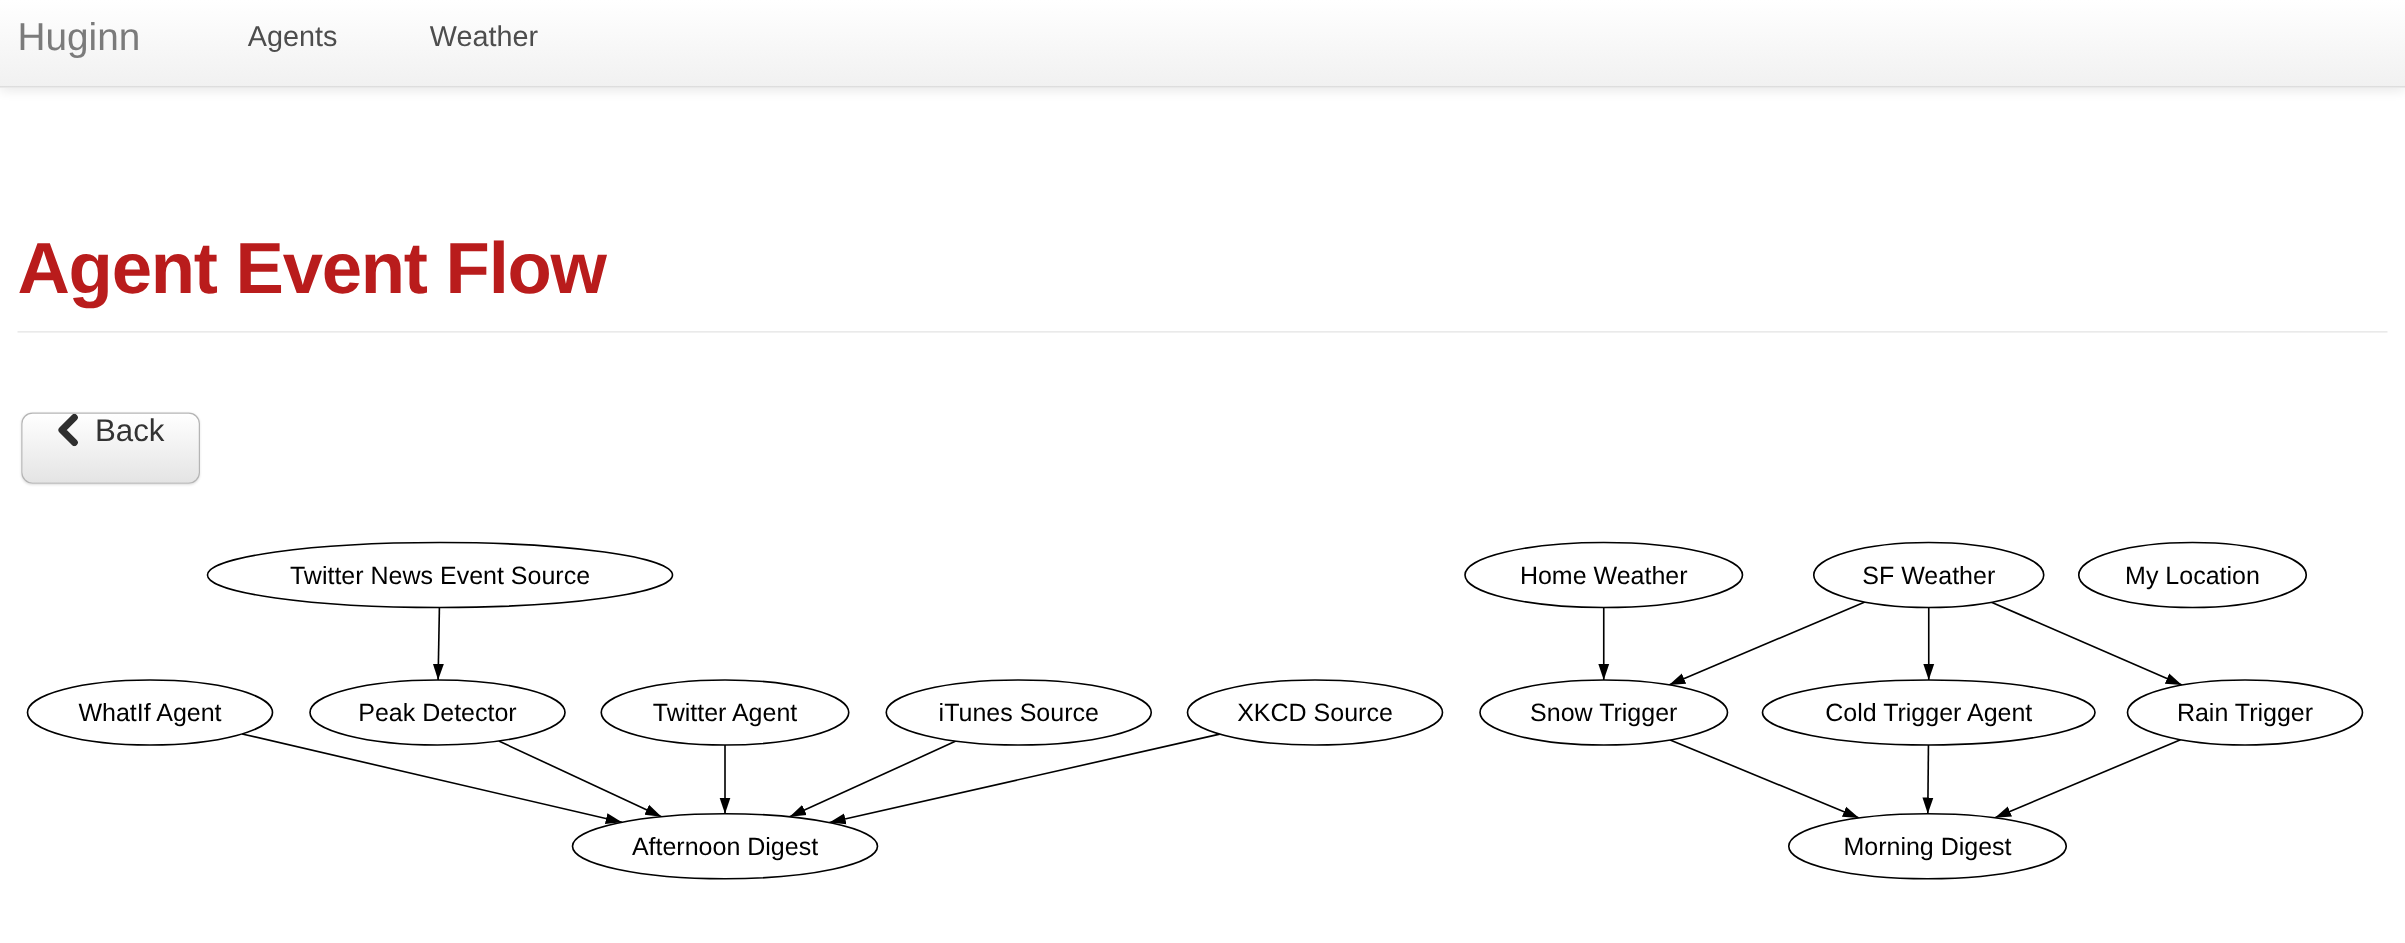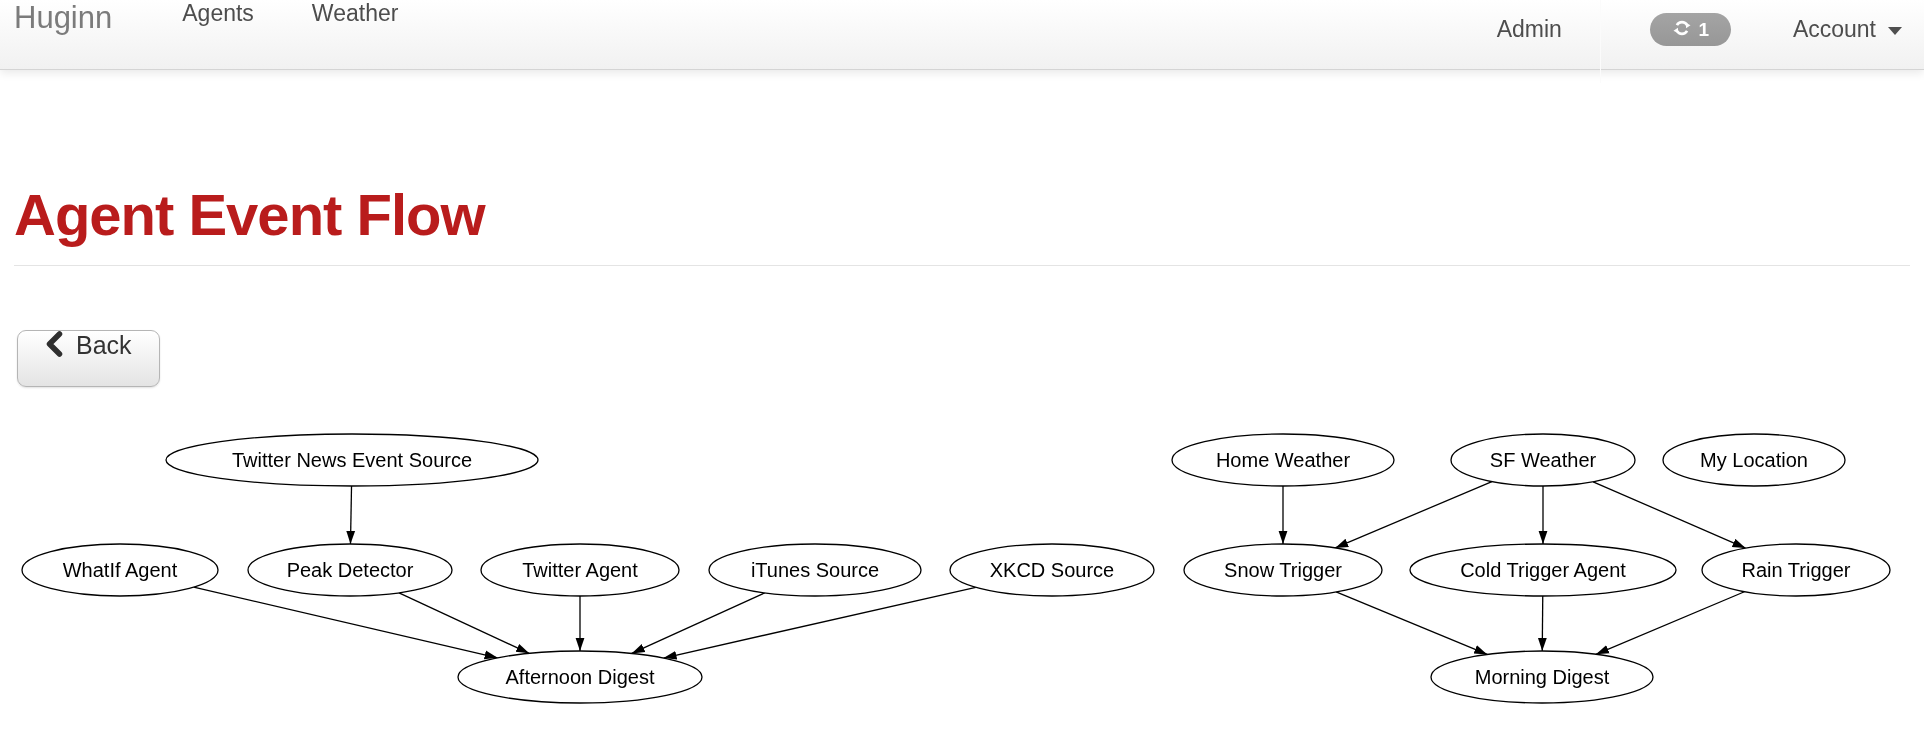--- a/index.html
+++ b/index.html
@@ -5,27 +5,27 @@
   * { box-sizing: border-box; margin: 0; padding: 0; }
   html, body { width: 1924px; height: 754px; background: #ffffff;
     font-family: "Liberation Sans", sans-serif; overflow: hidden; }
 
   
   .navbar {
     height: 70px; width: 100%;
     background: linear-gradient(#ffffff, #f1f1f1);
     border-bottom: 1px solid #d4d4d4;
     box-shadow: 0 3px 9px rgba(0,0,0,0.09);
-    display: flex; 
+    display: flex; align-items: center;
     padding: 0 22px 10px 14px;
     position: relative; z-index: 5;
   }
   .brand { font-size: 31px; color: #7b7b7b; text-decoration: none; cursor: pointer; }
   .nav-links { display: flex; margin-left: 70px; gap: 58px; }
-  .nav-link { font-size: 23px; color: #4d4d4d; text-decoration: none; cursor: pointer; }
+  .nav-link { font-size: 23px; color: #4d4d4d; text-decoration: none; cursor: pointer; margin-left: 16px; }
   .nav-spacer { flex: 1; }
   .nav-right { display: flex; align-items: center; }
   .admin-link { font-size: 23px; color: #4d4d4d; cursor: pointer; }
   .nav-divider { width: 1px; align-self: stretch; margin: -14px 0 -24px 0;
     background: #e2e2e2; border-right: 1px solid #fbfbfb; margin-left: 38px; }
   .worker-badge {
     margin-left: 49px;
     height: 33px; min-width: 81px; border-radius: 17px;
     background: linear-gradient(#a4a4a4, #979797);
     display: inline-flex; align-items: center; justify-content: center;
@@ -68,39 +68,20 @@
 
 
 
 <div class="navbar">
   <a class="brand">Huginn</a>
   <div class="nav-links">
     <a class="nav-link">Agents</a>
     <a class="nav-link">Weather</a>
   </div>
   <div class="nav-spacer"></div>
-  <div class="nav-right">
-    <a class="admin-link">Admin</a>
-    <div class="nav-divider"></div>
-    <a class="worker-badge">
-      <span>
-        <svg width="20" height="20" viewBox="0 0 24 24">
-          <path d="M5.9 8.5 A7 7 0 0 1 18.1 8.5" fill="none" stroke="#ffffff" stroke-width="3.2"></path>
-          <polygon points="16.6,5.6 22.2,8.6 16.9,12.3" fill="#ffffff"></polygon>
-          <path d="M18.1 15.5 A7 7 0 0 1 5.9 15.5" fill="none" stroke="#ffffff" stroke-width="3.2"></path>
-          <polygon points="7.4,18.4 1.8,15.4 7.1,11.7" fill="#ffffff"></polygon>
-        </svg>
-      </span>
-      <span class="count">1</span>
-    </a>
-    <a class="account">
-      <span class="account-label">Account</span>
-      <span class="caret"></span>
-    </a>
-  </div>
 </div>
 
 
 <h1 class="page-title">Agent Event Flow</h1>
 <hr class="title-rule">
 
 <button class="back-button">
   <span>
     <svg width="18" height="26" viewBox="0 0 18 26">
       <polyline points="14.5,3 4.5,13 14.5,23" fill="none" stroke="#2f2f2f" stroke-width="5.5" stroke-linejoin="round" stroke-linecap="round"></polyline>

